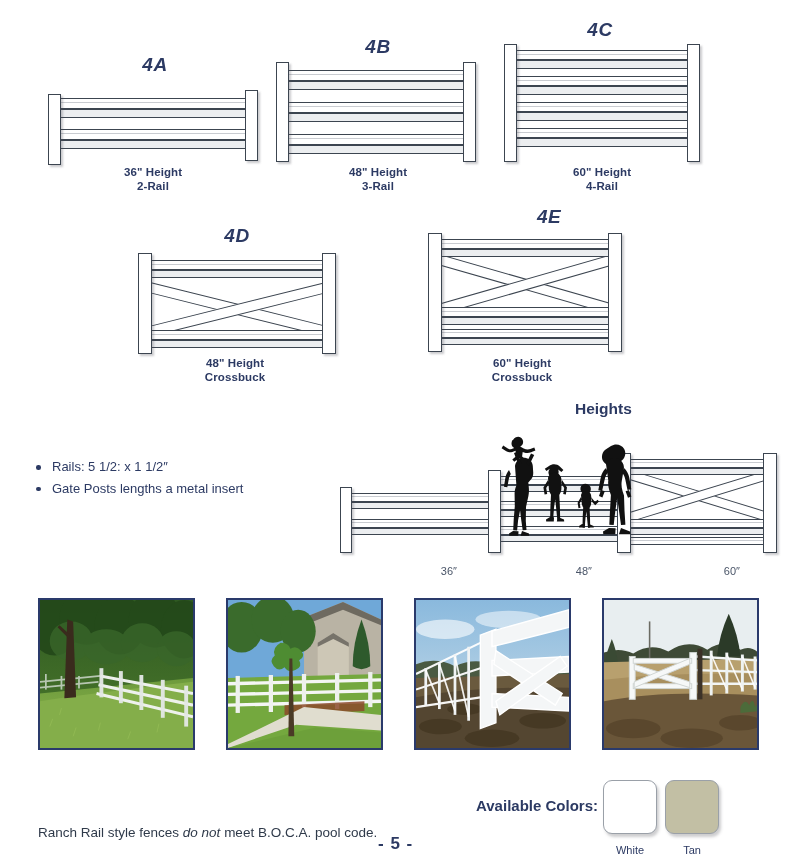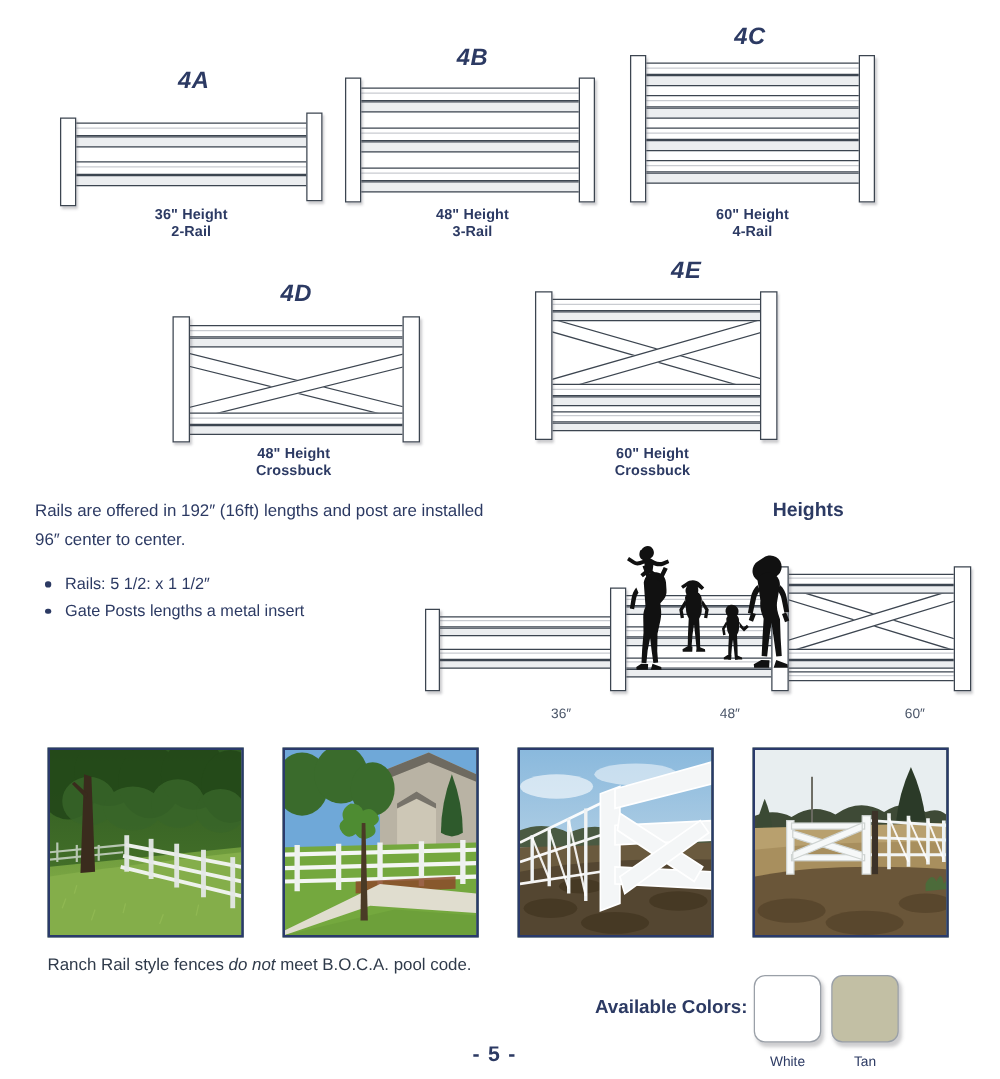--- a/index.html
+++ b/index.html
@@ -57,21 +57,21 @@
     font-size:13px;line-height:21.5px;color:#2c3a63;
     padding-left:22px;position:relative;
   }
   ul.speclist li::before{
     content:"";position:absolute;left:6px;top:9px;
     width:4.5px;height:4.5px;border-radius:50%;background:#2c3a63;
   }
 
   
   .heights-title{
-    font-size:15.5px;font-weight:bold;color:#2c3a63;text-align:right;
+    font-size:15.5px;font-weight:bold;color:#2c3a63;text-align:left;
   }
   .height-tick{
     font-size:11px;color:#4a5568;text-align:right;font-weight:500;
   }
   .silhouette{position:absolute;z-index:8;}
 
   
   .photo{
     position:absolute;border:2.5px solid #2a3a6b;box-sizing:border-box;
     overflow:hidden;background:#8aa87a;
@@ -204,21 +204,20 @@
       </div>
     <div class="rail shaded" style="left:9px;top:84px;width:176px;height:8px;z-index:4;"></div>
     <div class="rail" style="left:9px;top:96px;width:176px;height:9px;z-index:4;">
         <div class="rail-inner"></div>
       </div>
     <div class="rail shaded" style="left:9px;top:105px;width:176px;height:7px;z-index:4;"></div>
   </div>
   <div class="abs spec-cap" style="left:442px;top:357px;width:160px;">60" Height</div>
   <div class="abs spec-cap" style="left:442px;top:371px;width:160px;">Crossbuck</div>
 
-  <div class="abs para" style="left:28px;top:397px;width:376px;">Rails are offered in 192″ (16ft)  lengths and post are installed 96″ center to center.</div>
 
   <ul class="speclist abs" style="left:30px;top:456px;width:360px;">
     <li>Rails: 5 1/2: x 1 1/2″</li>
     <li>Gate Posts lengths a metal insert</li>
   </ul>
 
   <div class="abs heights-title" style="left:575px;top:400px;width:100px;">Heights</div>
 
   <div class="fence" style="left:340px;top:443px;width:440px;height:115px;">
 
@@ -529,21 +528,21 @@
           <path d="M142 58 L155 90"></path>
       </g>
 
       <rect x="96" y="50" width="5" height="52" fill="#3c3228"></rect>
 
       <path d="M140 110 q5-10 9-2 q4-10 6 2 q3-6 4 4 l-19 2z" fill="#4c6b3a"></path>
     </svg>
   </div>
 
 
-  <div class="abs boca-sub" style="left:38px;top:764px;"><span>Ranch Rail style fences </span><i>do not</i><span> meet B.O.C.A. pool code.</span></div>
+  <div class="abs boca-sub" style="left:38px;top:825px;"><span>Ranch Rail style fences </span><i>do not</i><span> meet B.O.C.A. pool code.</span></div>
 
   <div class="abs colors-label" style="left:476px;top:797px;">Available Colors:</div>
 
   <div class="swatch" style="left:603px;top:780px;background:#ffffff;"></div>
   <div class="swatch-cap" style="left:595px;top:844px;">White</div>
 
   <div class="swatch" style="left:665px;top:780px;background:#c2bfa4;"></div>
   <div class="swatch-cap" style="left:657px;top:844px;">Tan</div>
 
   <div class="pagenum" style="left:378px;top:834px;">- 5 -</div>

